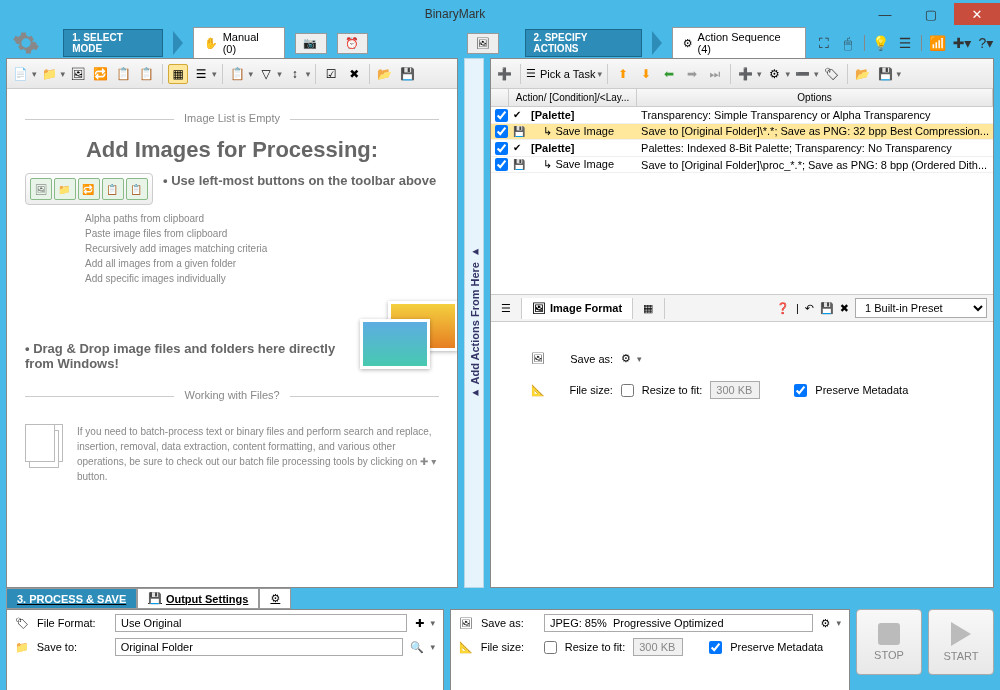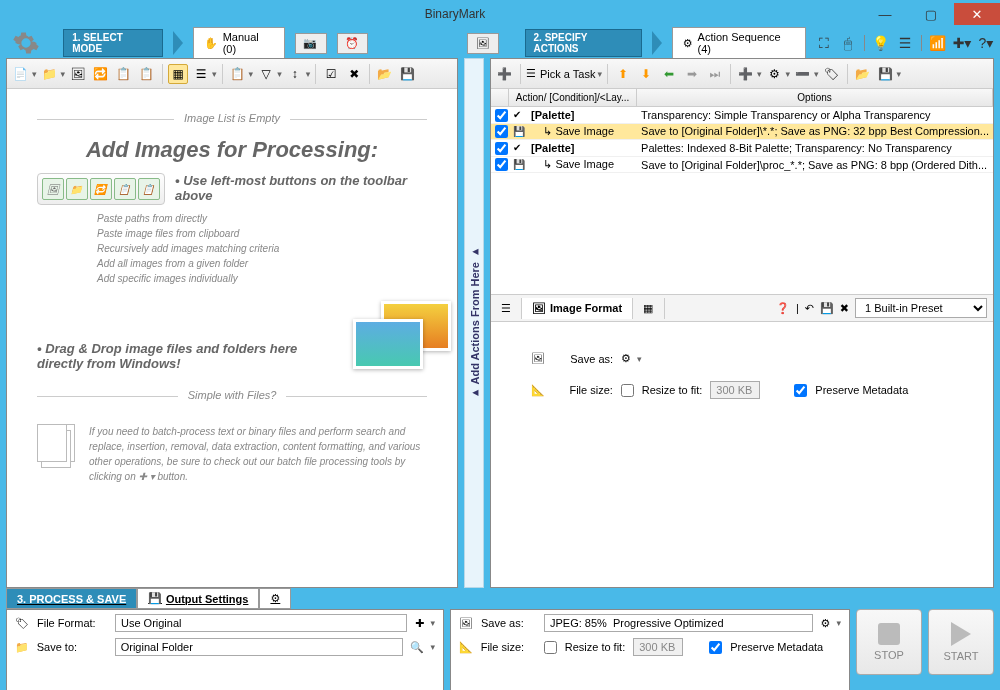--- a/index.html
+++ b/index.html
@@ -18,21 +18,21 @@
 .tab-button.active { background: #fff; }
 .small-tab { background: #eee; border: 1px solid #999; padding: 3px 8px; }
 .right-icons { margin-left: auto; display: flex; gap: 8px; align-items: center; }
 .right-icons .ico { width: 16px; height: 16px; display: flex; align-items: center; justify-content: center; font-size: 14px; color: #333; }
 .content-row { display: flex; height: 530px; padding: 0 6px; gap: 6px; }
 .panel { background: #fff; border: 1px solid #888; flex: 1; display: flex; flex-direction: column; }
 .toolbar { height: 30px; border-bottom: 1px solid #ccc; display: flex; align-items: center; padding: 0 4px; gap: 3px; background: linear-gradient(#f8f8f8,#e8e8e8); }
 .tb-btn { width: 20px; height: 20px; display: flex; align-items: center; justify-content: center; font-size: 12px; border-radius: 2px; }
 .tb-sep { width: 1px; height: 20px; background: #ccc; margin: 0 2px; }
 .tb-drop { font-size: 9px; color: #666; margin-left: -2px; }
-.left-body { flex: 1; padding: 20px 30px; overflow: hidden; color: #666; font-style: italic; }
+.left-body { flex: 1; padding: 20px 18px; overflow: hidden; color: #666; }
 .fieldset-like { border-top: 1px solid #ccc; margin-top: 20px; text-align: center; padding-top: 0; }
 .legend-txt { display: inline-block; background: #fff; padding: 0 10px; transform: translateY(-8px); color: #888; font-size: 11px; }
 .big-heading { font-size: 22px; font-weight: bold; color: #666; text-align: center; margin: 5px 0 10px; }
 .instr-row { display: flex; gap: 10px; align-items: flex-start; }
 .mini-icons { display: flex; gap: 2px; border: 1px solid #ccc; border-radius: 4px; padding: 4px; background: linear-gradient(#fefefe,#eee); }
 .mini-ico { width: 22px; height: 22px; background: #e8f4e8; border: 1px solid #8b8; border-radius: 2px; display:flex;align-items:center;justify-content:center;font-size:10px; }
 .bullet-txt { font-size: 13px; color: #666; font-weight: bold; }
 .arrow-lines { margin-top: 6px; font-size: 10px; color: #888; line-height: 1.5; padding-left: 60px; }
 .drag-drop { display: flex; gap: 15px; margin-top: 15px; align-items: flex-end; }
 .drag-txt { font-size: 13px; font-weight: bold; color: #666; }
@@ -169,36 +169,36 @@
           <div class="mini-icons">
             <div class="mini-ico">🖼</div>
             <div class="mini-ico">📁</div>
             <div class="mini-ico">🔁</div>
             <div class="mini-ico">📋</div>
             <div class="mini-ico">📋</div>
           </div>
           <div class="bullet-txt" style="text-align:left">• <span>Use left-most buttons on the toolbar above</span></div>
         </div>
         <div class="arrow-lines" style="text-align:left">
-          <div>Paste paths from directly</div>
+          <div>Alpha paths from clipboard</div>
           <div>Paste image files from clipboard</div>
           <div>Recursively add images matching criteria</div>
           <div>Add all images from a given folder</div>
           <div>Add specific images individually</div>
         </div>
         <div class="drag-drop">
           <div class="drag-txt" style="text-align:left">• <span>Drag &amp; Drop image files and folders here directly from Windows!</span></div>
           <div class="thumb-stack">
             <div class="thumb t1"></div>
             <div class="thumb t2"></div>
           </div>
         </div>
       </div>
       <div class="fieldset-like" style="margin-top:25px">
-        <span class="legend-txt">Simple with Files?</span>
+        <span class="legend-txt">Working with Files?</span>
         <div class="files-section">
           <div class="file-ico">
             <div class="file-pg" style="top:0;left:8px"></div>
             <div class="file-pg" style="top:6px;left:4px"></div>
             <div class="file-pg" style="top:12;left:0"></div>
           </div>
           <div style="text-align:left">If you need to batch-process text or binary files and perform search and replace, insertion, removal, data extraction, content formatting, and various other operations, be sure to check out our batch file processing tools by clicking on   ✚  ▾   button.</div>
         </div>
       </div>
     </div>

